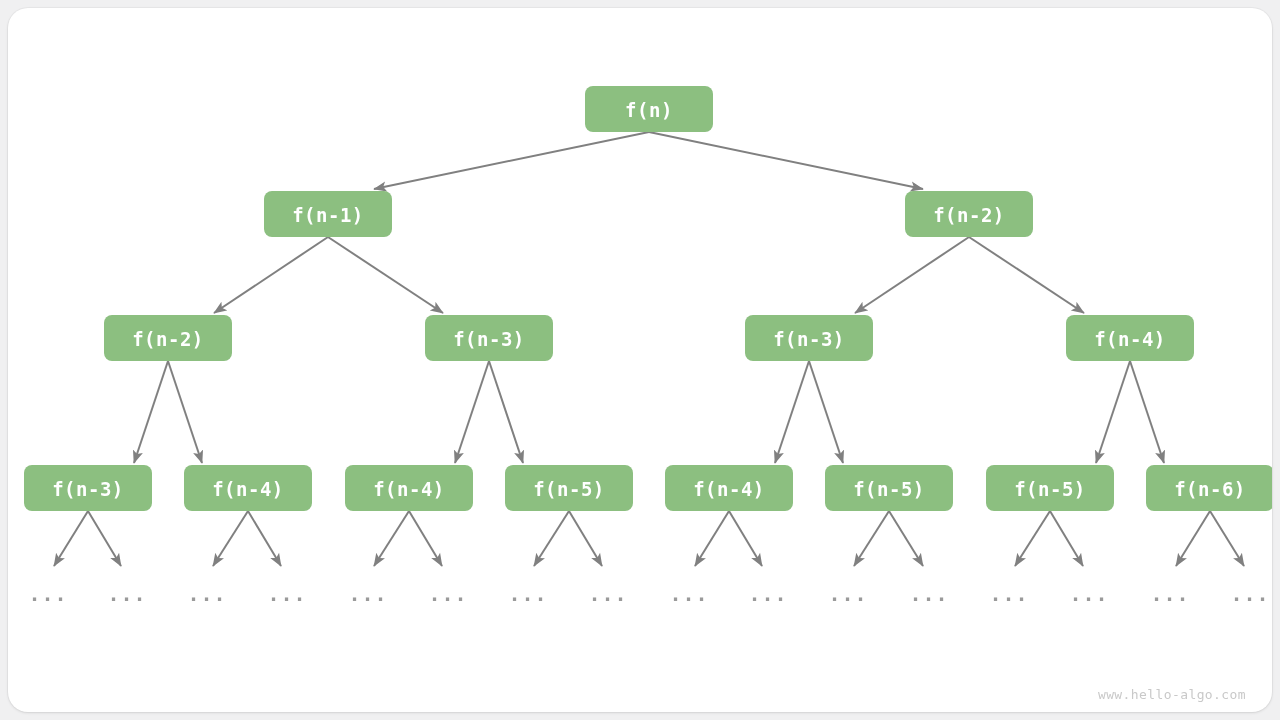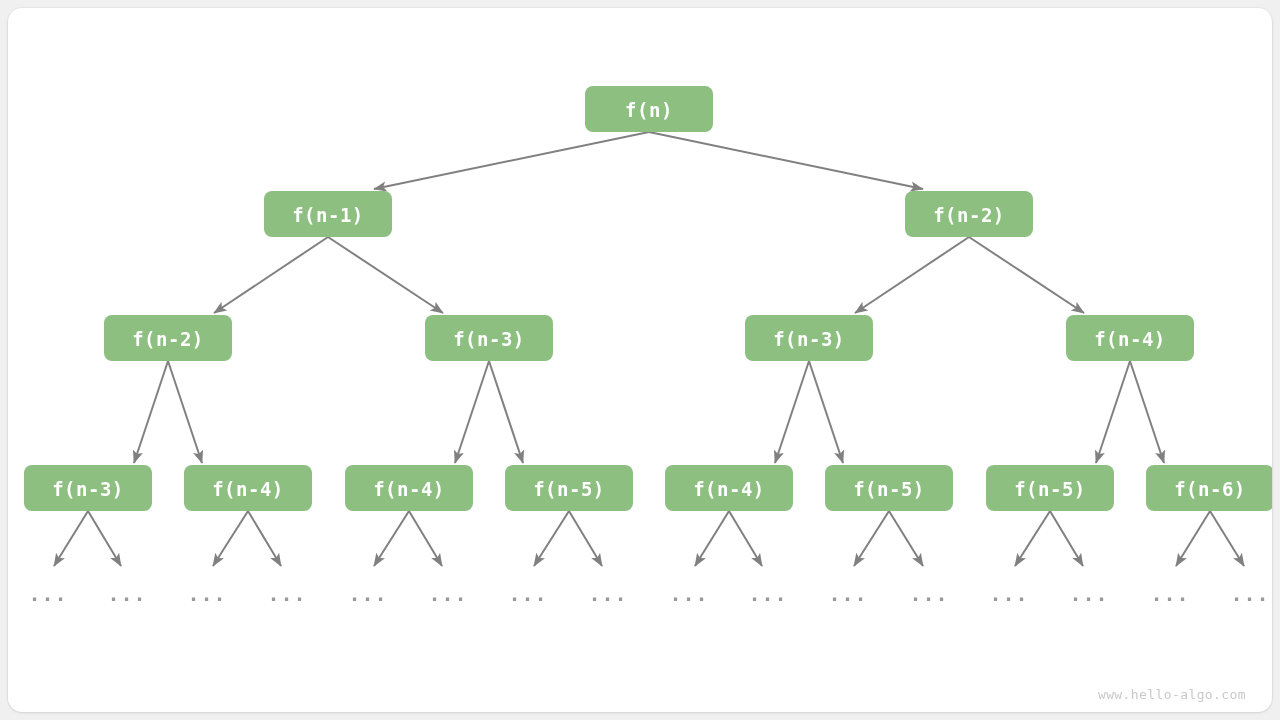--- a/index.html
+++ b/index.html
@@ -54,21 +54,21 @@
     font-size: 13px;
     fill: #c9c9c9;
     text-anchor: end;
     dominant-baseline: central;
     letter-spacing: 0.4px;
   }
 </style>
 </head>
 <body style="background: rgb(240, 240, 241);">
 
-<div id="card" style="left: 8px; top: 8px; width: 1264px; height: 704px; border-radius: 14px; background: rgb(255, 255, 255);">
+<div id="card" style="left: 8px; top: 8px; width: 1264px; height: 704px; border-radius: 20px; background: rgb(255, 255, 255);">
   <svg id="tree-svg" viewBox="0 0 1280 720" xmlns="http://www.w3.org/2000/svg">
     <defs>
       <marker id="arrowhead" markerWidth="7" markerHeight="7" refX="6.2" refY="3" orient="auto" markerUnits="strokeWidth">
         <path d="M0,0.4 L6.6,3 L0,5.6 L1.5,3 Z" fill="#808080"></path>
       </marker>
     </defs>
     <g id="edges-layer">
         <line x1="641" y1="124" x2="366" y2="181" class="edge-line" stroke="#808080" marker-end="url(#arrowhead)"></line>
         <line x1="641" y1="124" x2="915" y2="181" class="edge-line" stroke="#808080" marker-end="url(#arrowhead)"></line>
         <line x1="320" y1="229" x2="206" y2="305" class="edge-line" stroke="#808080" marker-end="url(#arrowhead)"></line>

